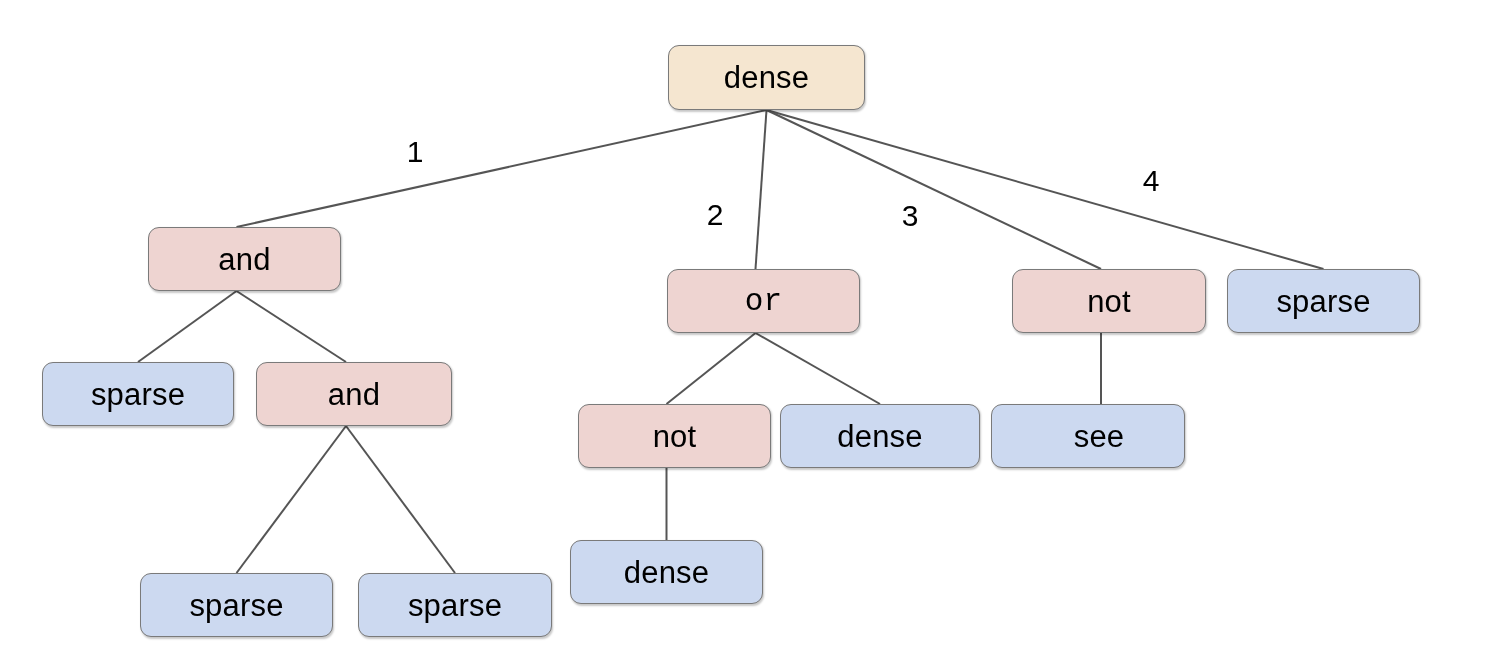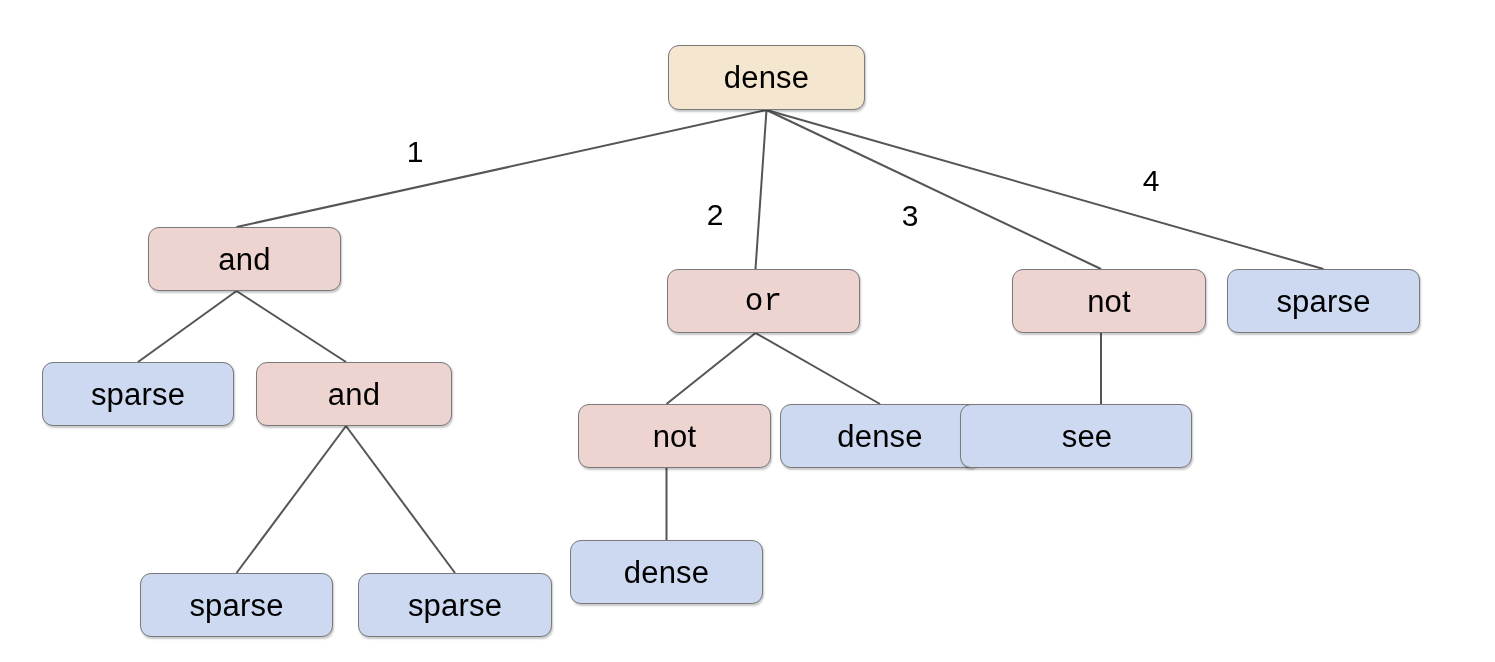--- a/index.html
+++ b/index.html
@@ -91,21 +91,21 @@
       </div>
       <div class="node op" style="left: 248px; top: 362px; width: 196px; height: 64px;">
         <span>and</span>
       </div>
       <div class="node op" style="left: 570px; top: 404px; width: 193px; height: 64px;">
         <span>not</span>
       </div>
       <div class="node term" style="left: 780px; top: 404px; width: 200px; height: 64px;">
         <span>dense</span>
       </div>
-      <div class="node term" style="left: 960px; top: 404px; width: 232px; height: 64px; padding-left: 22px;">
+      <div class="node term" style="left: 991px; top: 404px; width: 194px; height: 64px; padding-left: 22px;">
         <span>see</span>
       </div>
       <div class="node term" style="left: 140px; top: 573px; width: 193px; height: 64px;">
         <span>sparse</span>
       </div>
       <div class="node term" style="left: 358px; top: 573px; width: 194px; height: 64px;">
         <span>sparse</span>
       </div>
       <div class="node term" style="left: 570px; top: 540px; width: 193px; height: 64px;">
         <span>dense</span>

